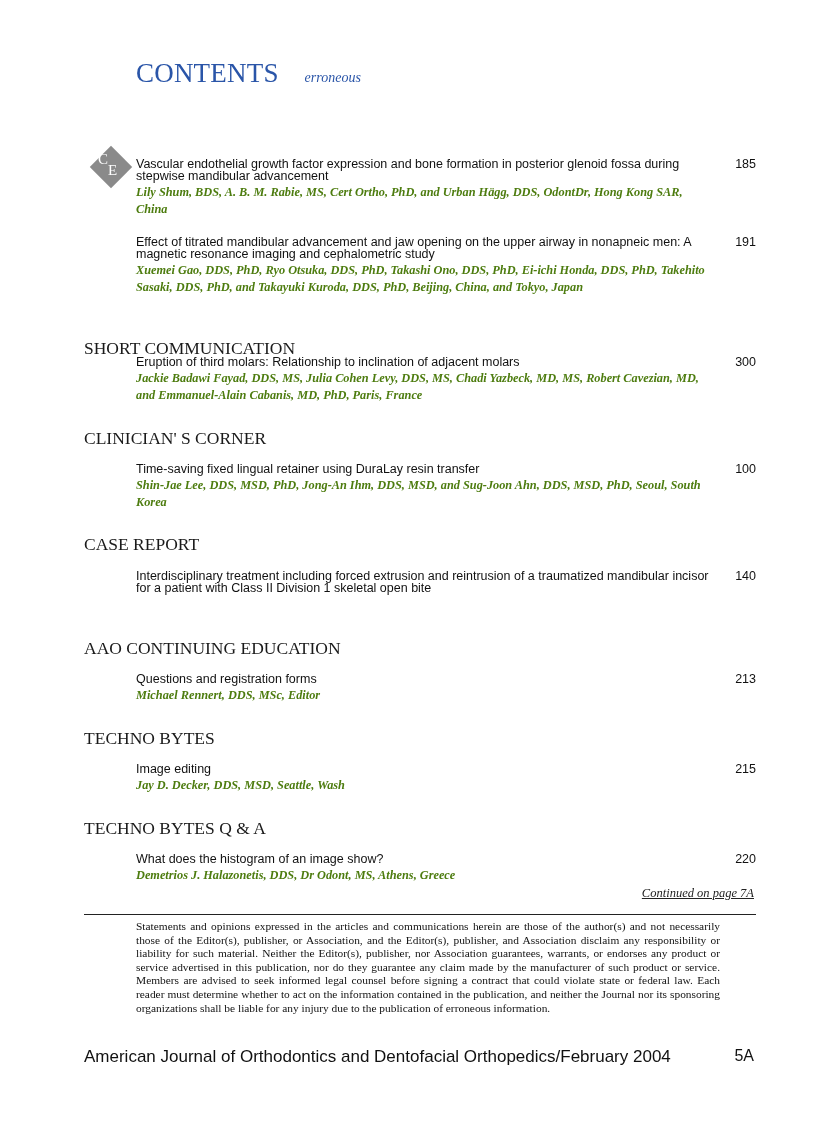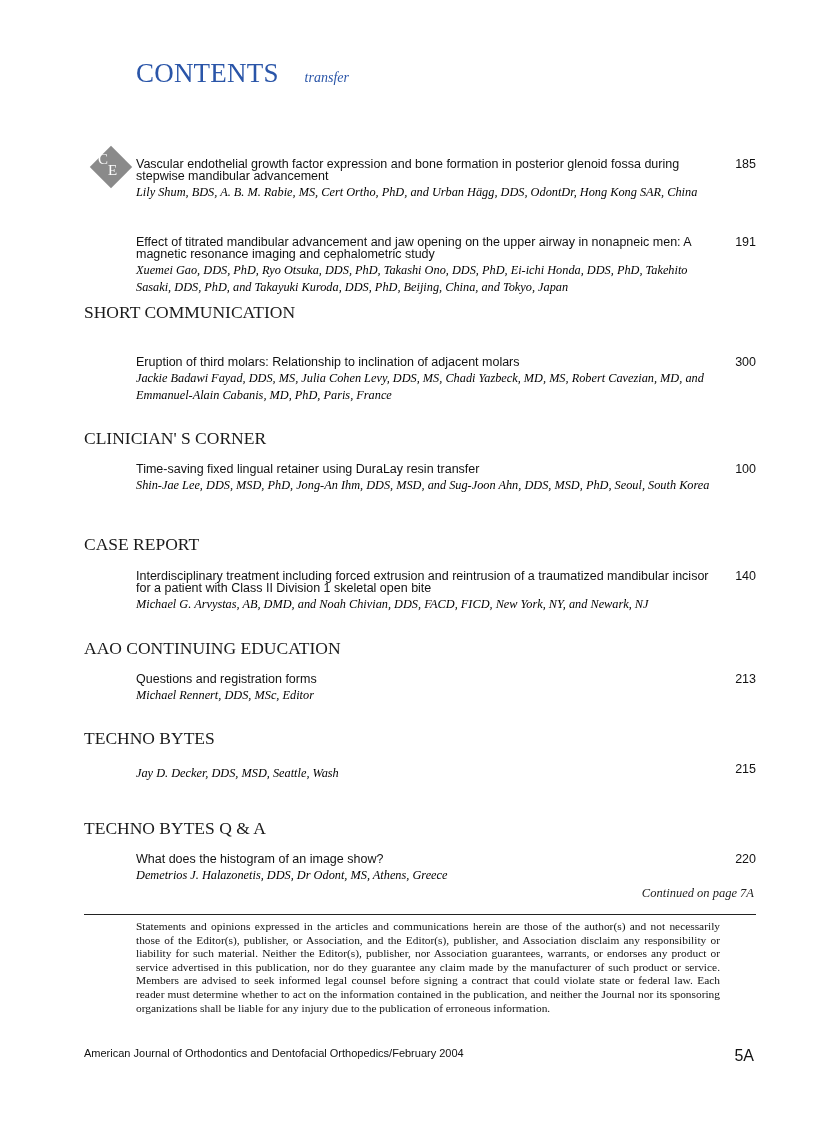--- a/index.html
+++ b/index.html
@@ -62,23 +62,24 @@
       font-size: 12.5px;
       line-height: 12px;
       color: #111111;
       cursor: pointer;
     }
     .entry-authors {
       font-family: "Liberation Serif", serif;
       font-style: italic;
       font-size: 12.3px;
       line-height: 17px;
-      color: #000000;
+      color: #4d7c0f;
       width: 580px;
       margin-top: 2px;
+      font-weight: bold;
     }
     .ce-badge {
       position: absolute;
       left: 90px;
       top: 146px;
       width: 42px;
       height: 42px;
     }
     .ce-diamond {
       position: absolute;
@@ -100,20 +101,21 @@
     .ce-e { left: 18px; top: 17px; }
     .continued-note {
       position: absolute;
       right: 84px;
       top: 886px;
       font-family: "Liberation Serif", serif;
       font-style: italic;
       font-size: 12.5px;
       color: #222222;
       white-space: nowrap;
+      text-decoration: underline;
     }
     .rule {
       position: absolute;
       left: 84px;
       top: 914px;
       width: 672px;
       height: 0;
       border-top: 1.5px solid #222222;
     }
     .disclaimer {
@@ -125,89 +127,89 @@
       font-size: 11.4px;
       line-height: 13.6px;
       text-align: justify;
       color: #111111;
     }
     .footer-journal {
       position: absolute;
       left: 84px;
       top: 1047px;
       font-family: "Liberation Sans", sans-serif;
-      font-size: 11px;
+      font-size: 17px;
       color: #111111;
       white-space: nowrap;
     }
     .footer-page {
       position: absolute;
       right: 84px;
       top: 1047px;
       font-family: "Liberation Sans", sans-serif;
       font-size: 16px;
       color: #111111;
     }
   </style>
 </head>
 <body>
 
 <div class="page-header">
   <span class="page-title">CONTENTS</span>
-  <span class="page-subtitle">transfer</span>
+  <span class="page-subtitle">erroneous</span>
 </div>
 
 <div class="ce-badge">
   <div class="ce-diamond"></div>
   <span class="ce-c">C</span>
   <span class="ce-e">E</span>
 </div>
 
 <div class="entry" style="top:158px;">
   <div class="entry-title">Vascular endothelial growth factor expression and bone formation in posterior glenoid fossa during stepwise mandibular advancement</div>
   <div class="entry-page">185</div>
   <div class="entry-authors">Lily Shum, BDS, A. B. M. Rabie, MS, Cert Ortho, PhD, and Urban Hägg, DDS, OdontDr, Hong Kong SAR, China</div>
 </div>
 
 <div class="entry" style="top:236px;">
   <div class="entry-title">Effect of titrated mandibular advancement and jaw opening on the upper airway in nonapneic men: A magnetic resonance imaging and cephalometric study</div>
   <div class="entry-page">191</div>
   <div class="entry-authors">Xuemei Gao, DDS, PhD, Ryo Otsuka, DDS, PhD, Takashi Ono, DDS, PhD, Ei-ichi Honda, DDS, PhD, Takehito Sasaki, DDS, PhD, and Takayuki Kuroda, DDS, PhD, Beijing, China, and Tokyo, Japan</div>
 </div>
 
-<div class="section-heading" style="top:302px;text-align:center;">SHORT COMMUNICATION</div>
+<div class="section-heading" style="top:338px;text-align:center;">SHORT COMMUNICATION</div>
 <div class="entry" style="top:356px;">
   <div class="entry-title">Eruption of third molars: Relationship to inclination of adjacent molars</div>
   <div class="entry-page">300</div>
   <div class="entry-authors">Jackie Badawi Fayad, DDS, MS, Julia Cohen Levy, DDS, MS, Chadi Yazbeck, MD, MS, Robert Cavezian, MD, and Emmanuel-Alain Cabanis, MD, PhD, Paris, France</div>
 </div>
 
 <div class="section-heading" style="top:428px;">CLINICIAN' S CORNER</div>
 <div class="entry" style="top:463px;">
   <div class="entry-title">Time-saving fixed lingual retainer using DuraLay resin transfer</div>
   <div class="entry-page">100</div>
   <div class="entry-authors">Shin-Jae Lee, DDS, MSD, PhD, Jong-An Ihm, DDS, MSD, and Sug-Joon Ahn, DDS, MSD, PhD, Seoul, South Korea</div>
 </div>
 
 <div class="section-heading" style="top:534px;">CASE REPORT</div>
 <div class="entry" style="top:570px;">
   <div class="entry-title">Interdisciplinary treatment including forced extrusion and reintrusion of a traumatized mandibular incisor for a patient with Class II Division 1 skeletal open bite</div>
   <div class="entry-page">140</div>
-  <div class="entry-authors">Michael G. Arvystas, AB, DMD, and Noah Chivian, DDS, FACD, FICD, New York, NY, and Newark, NJ</div>
 </div>
 
 <div class="section-heading" style="top:638px;">AAO CONTINUING EDUCATION</div>
 <div class="entry" style="top:673px;">
   <div class="entry-title">Questions and registration forms</div>
   <div class="entry-page">213</div>
   <div class="entry-authors">Michael Rennert, DDS, MSc, Editor</div>
 </div>
 
 <div class="section-heading" style="top:728px;">TECHNO BYTES</div>
 <div class="entry" style="top:763px;">
+  <div class="entry-title">Image editing</div>
   <div class="entry-page">215</div>
   <div class="entry-authors">Jay D. Decker, DDS, MSD, Seattle, Wash</div>
 </div>
 
 <div class="section-heading" style="top:818px;">TECHNO BYTES Q &amp; A</div>
 <div class="entry" style="top:853px;">
   <div class="entry-title">What does the histogram of an image show?</div>
   <div class="entry-page">220</div>
   <div class="entry-authors">Demetrios J. Halazonetis, DDS, Dr Odont, MS, Athens, Greece</div>
 </div>

